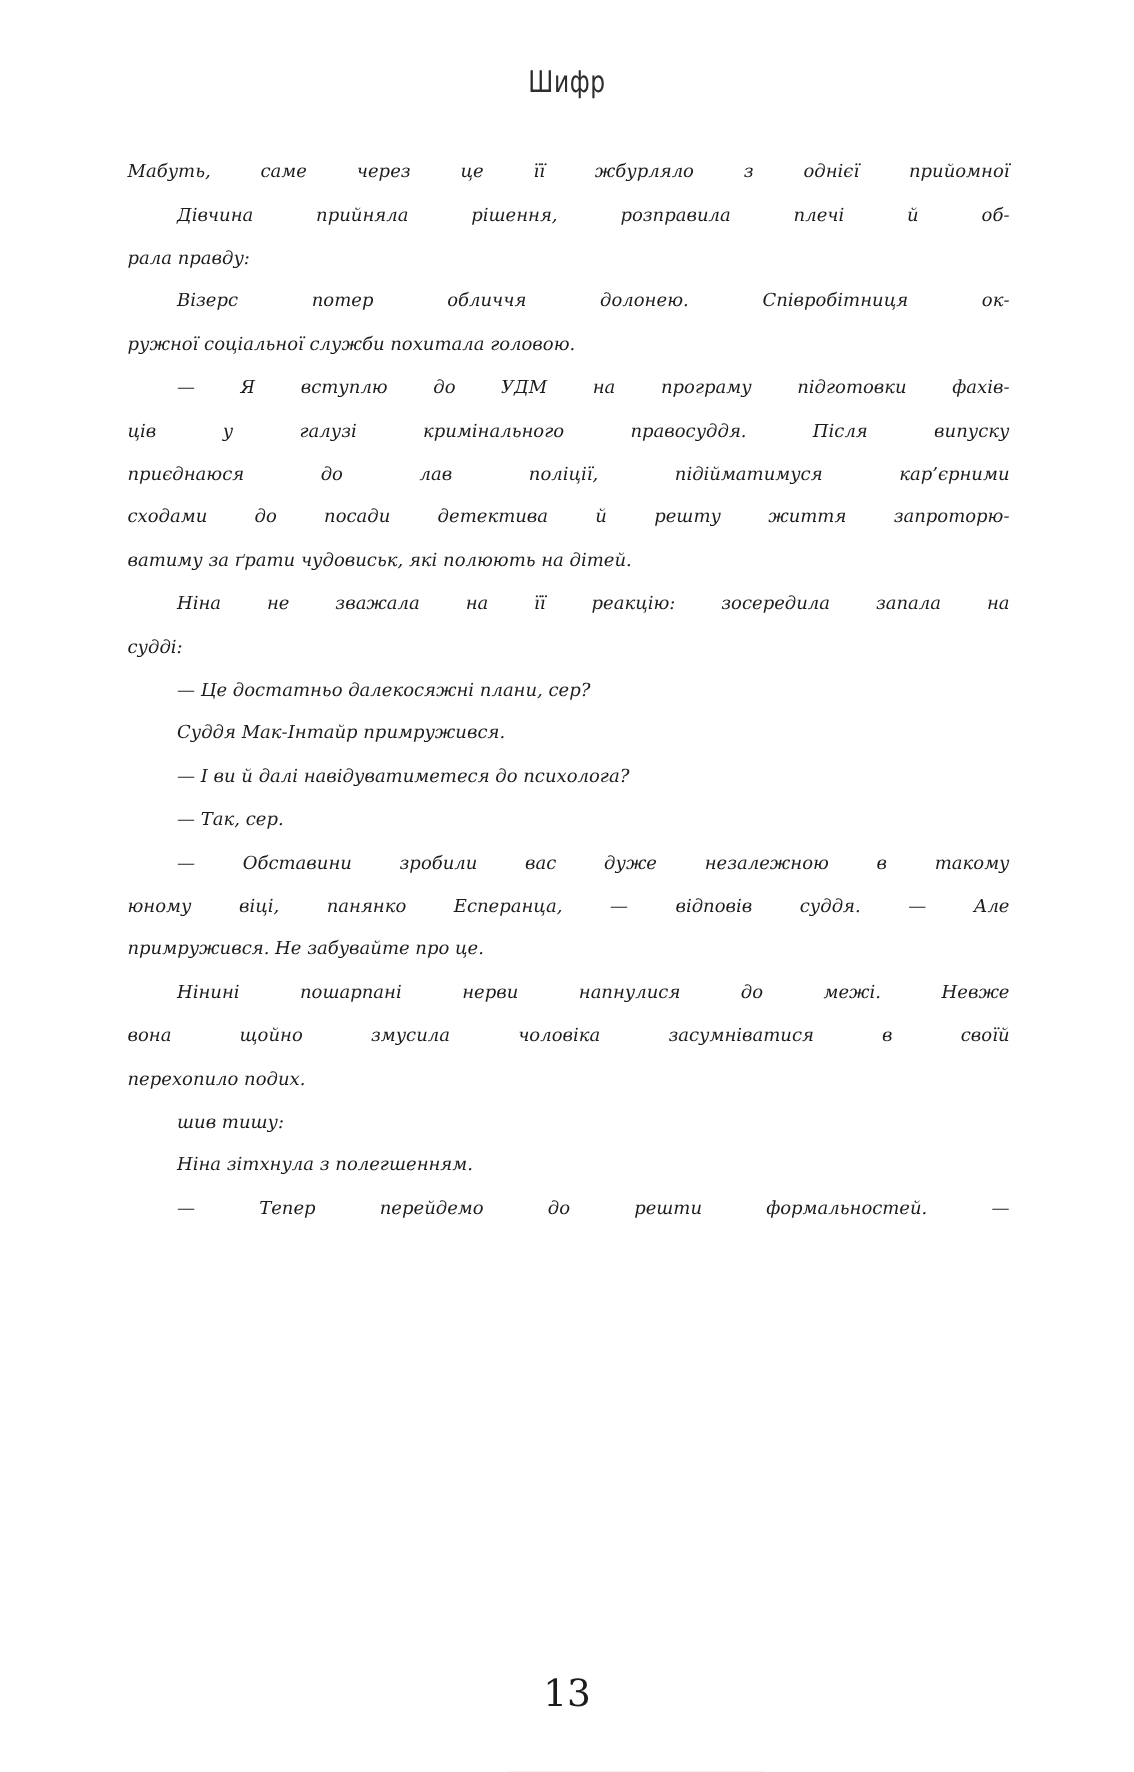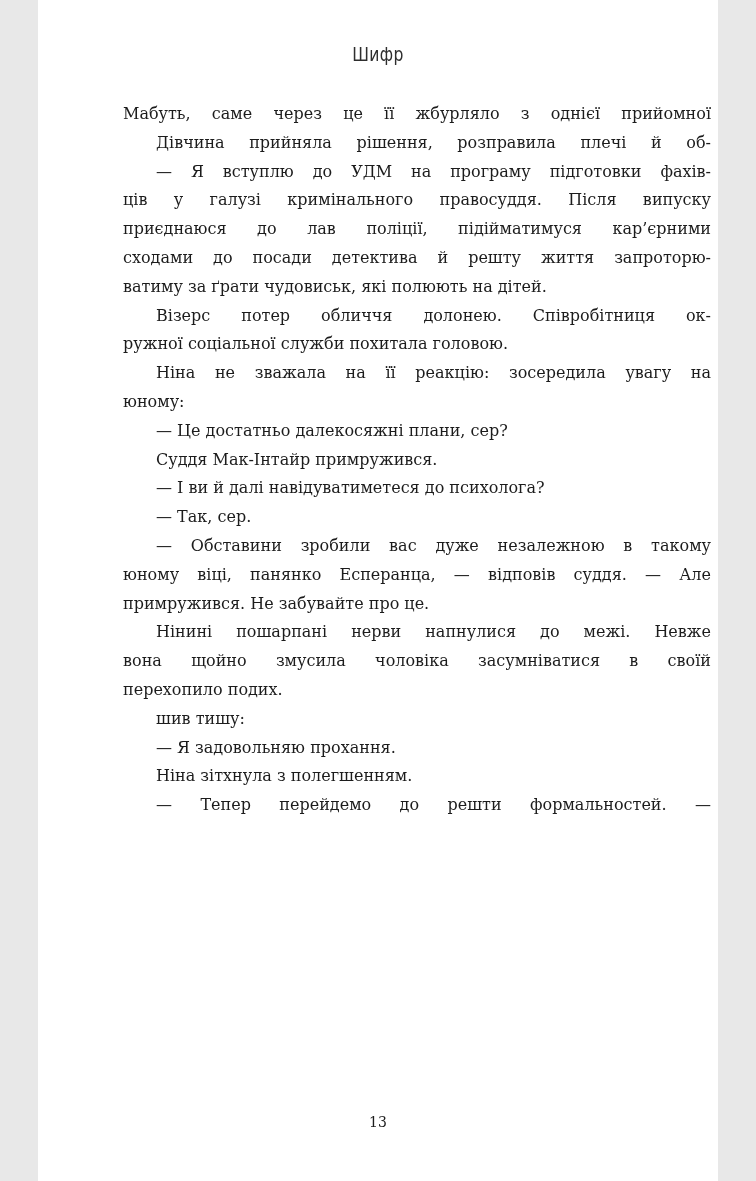--- a/index.html
+++ b/index.html
@@ -2,21 +2,21 @@
 <html><head>
 <meta charset="utf-8">
 <style>
   html, body {
     margin: 0;
     padding: 0;
     background: #e8e8e8;
   }
   .page {
     position: relative;
-    width: 680px;
+    width: 756px;
     height: 1181px;
     margin: 0 auto;
     background: #ffffff;
     overflow: hidden;
     font-family: "DejaVu Serif", "Liberation Serif", serif;
     color: #1c1c1c;
   }
   .running-head {
     position: absolute;
     top: 42px;
@@ -35,70 +35,72 @@
     top: 100px;
     left: 85px;
     width: 588px;
   }
   p.para {
     margin: 0;
     padding: 0;
   }
   .line {
     display: block;
-    font-size: 16px;
+    font-size: 12px;
     line-height: 28.8px;
     text-align: justify;
     text-align-last: justify;
     white-space: normal;
+    font-style: italic;
   }
   .line.last {
     text-align-last: left;
   }
   p.para.indent .line:first-child {
     text-indent: 33px;
   }
   .folio {
     position: absolute;
     top: 1114px;
     left: 0;
     width: 100%;
     text-align: center;
     font-family: "DejaVu Serif", "Liberation Serif", serif;
-    font-size: 14px;
+    font-size: 25px;
     color: #1c1c1c;
   }
 </style>
 </head>
 <body>
 
 <div class="page">
   <div class="running-head">Шифр</div>
 
   <div class="body-text">
       <p class="para">
         <span class="line">Мабуть, саме через це її жбурляло з однієї прийомної</span>
       </p>
       <p class="para indent">
         <span class="line">Дівчина прийняла рішення, розправила плечі й об-</span>
+        <span class="line last">рала правду:</span>
+      </p>
+      <p class="para indent">
+        <span class="line">Візерс потер обличчя долонею. Співробітниця ок-</span>
+        <span class="line last">ружної соціальної служби похитала головою.</span>
       </p>
       <p class="para indent">
         <span class="line">— Я вступлю до УДМ на програму підготовки фахів-</span>
         <span class="line">ців у галузі кримінального правосуддя. Після випуску</span>
         <span class="line">приєднаюся до лав поліції, підійматимуся кар’єрними</span>
         <span class="line">сходами до посади детектива й решту життя запроторю-</span>
         <span class="line last">ватиму за ґрати чудовиськ, які полюють на дітей.</span>
       </p>
       <p class="para indent">
-        <span class="line">Візерс потер обличчя долонею. Співробітниця ок-</span>
-        <span class="line last">ружної соціальної служби похитала головою.</span>
-      </p>
-      <p class="para indent">
-        <span class="line">Ніна не зважала на її реакцію: зосередила увагу на</span>
-        <span class="line last">юному:</span>
+        <span class="line">Ніна не зважала на її реакцію: зосередила запала на</span>
+        <span class="line last">судді:</span>
       </p>
       <p class="para indent">
         <span class="line last">— Це достатньо далекосяжні плани, сер?</span>
       </p>
       <p class="para indent">
         <span class="line last">Суддя Мак-Інтайр примружився.</span>
       </p>
       <p class="para indent">
         <span class="line last">— І ви й далі навідуватиметеся до психолога?</span>
       </p>
@@ -112,23 +114,20 @@
       </p>
       <p class="para indent">
         <span class="line">Нінині пошарпані нерви напнулися до межі. Невже</span>
         <span class="line">вона щойно змусила чоловіка засумніватися в своїй</span>
         <span class="line last">перехопило подих.</span>
       </p>
       <p class="para indent">
         <span class="line last">шив тишу:</span>
       </p>
       <p class="para indent">
-        <span class="line last">— Я задовольняю прохання.</span>
-      </p>
-      <p class="para indent">
         <span class="line last">Ніна зітхнула з полегшенням.</span>
       </p>
       <p class="para indent">
         <span class="line">— Тепер перейдемо до решти формальностей. —</span>
       </p>
     </div>
 
   <div class="folio">13</div>
 </div>
 

